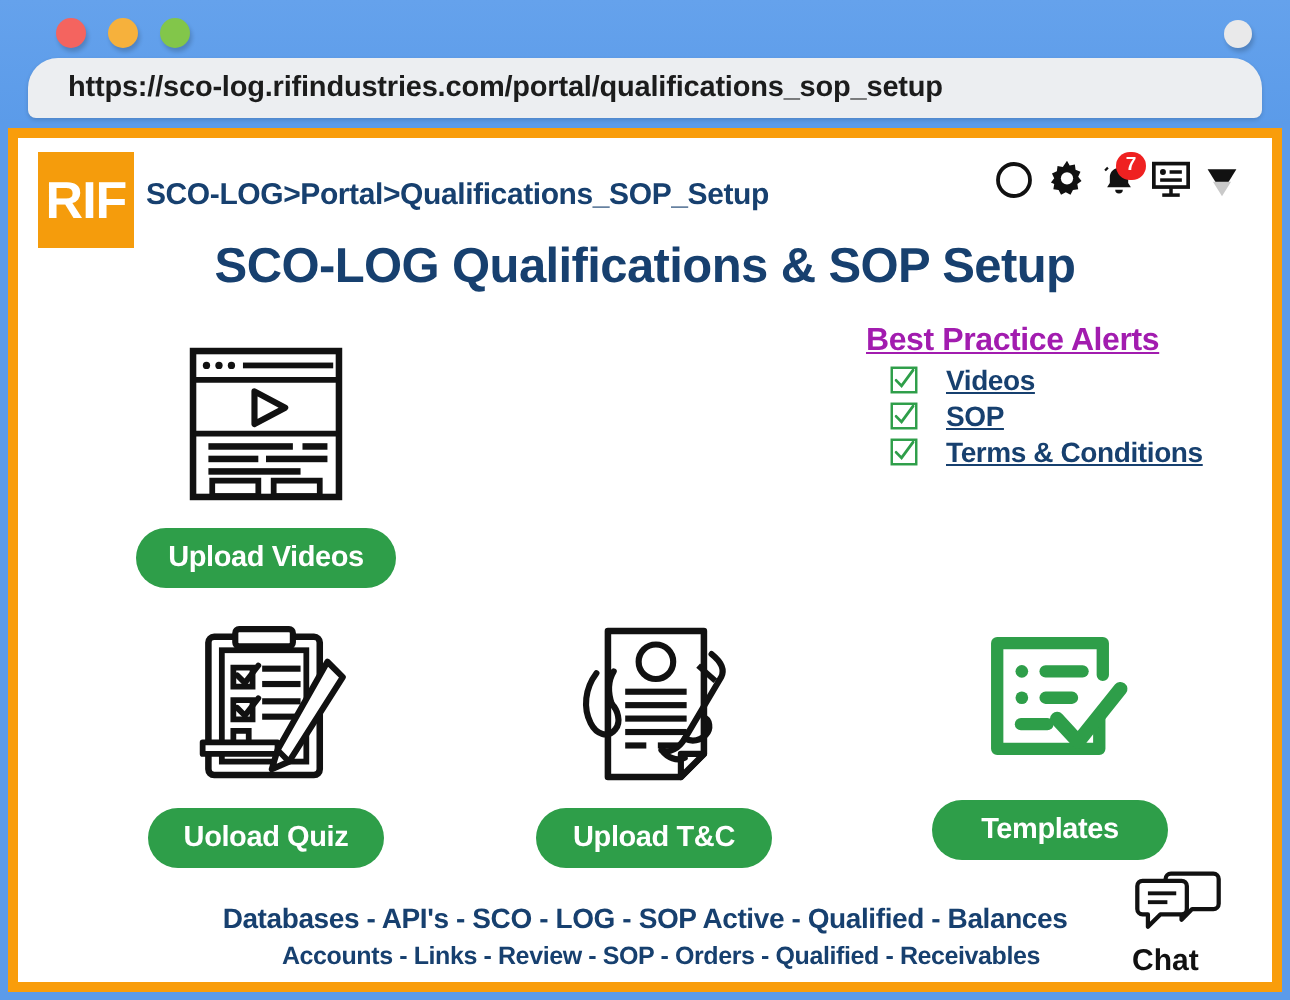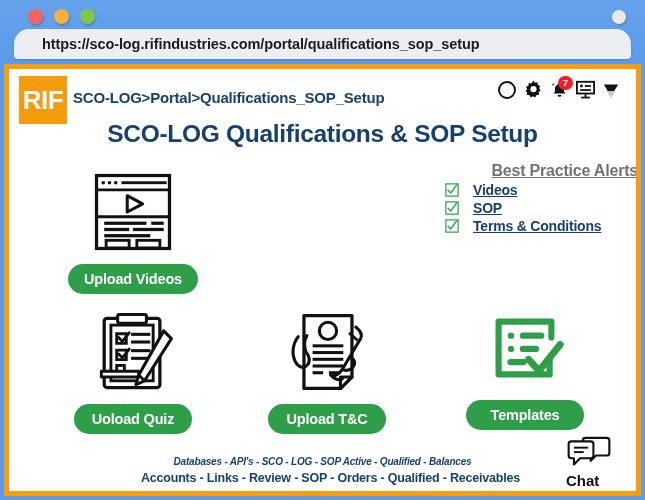--- a/index.html
+++ b/index.html
@@ -24,21 +24,21 @@
     position:absolute;right:19px;top:10px;width:14px;height:14px;border-radius:50%;
     background:#e9e9ea;box-shadow:1px 2px 2px rgba(0,0,0,.18);
   }
   .urlbar{
     position:absolute;left:14px;top:29px;width:617px;height:30px;
     background:#eceef1;border-radius:15px 15px 4px 4px;
     display:flex;align-items:center;
     box-shadow:0 1px 2px rgba(0,0,0,.15);
   }
   .urltext{
-    padding-left:28px;font-size:14.5px;font-weight:bold;color:#1c1c1c;
+    padding-left:20px;font-size:14.5px;font-weight:bold;color:#1c1c1c;
     letter-spacing:-0.1px;white-space:nowrap;
   }
 
   
   .appframe{
     position:absolute;left:4px;top:64px;width:637px;height:432px;
     box-sizing:border-box;
     border:5px solid #f99d0b;
     background:#ffffff;
   }
@@ -97,33 +97,33 @@
   
   .c-videos   {left:48px;  top:0px;  width:152px;}
   .c-sop      {left:242px; top:0px;  width:152px;}
   .c-quiz     {left:48px;  top:140px;width:152px;}
   .c-tc       {left:242px; top:140px;width:152px;}
   .c-templates{left:440px; top:136px;width:152px;}
 
   
   .alerts{position:absolute;left:424px;top:2px;width:205px;}
   .alerts-title{
-    font-size:16px;font-weight:bold;color:#737373;text-decoration:underline;
-    text-align:right;letter-spacing:-0.2px;
+    font-size:16px;font-weight:bold;color:#a21caf;text-decoration:underline;
+    text-align:left;letter-spacing:-0.2px;
   }
   .alert-row{display:flex;align-items:center;margin-top:2px;padding-left:12px;}
   .chk{width:14px;height:14px;flex:none;margin-right:14px;}
   .alert-link{
     font-size:14px;font-weight:bold;color:#17406f;text-decoration:underline;
     letter-spacing:-0.2px;cursor:pointer;
   }
 
   
   .footer{position:absolute;left:0;right:0;bottom:6px;text-align:center;}
-  .f1{font-size:10px;font-weight:bold;color:#17406f;letter-spacing:-0.2px;font-style:italic;}
+  .f1{font-size:14px;font-weight:bold;color:#17406f;letter-spacing:-0.2px;}
   .f2{font-size:12.5px;font-weight:bold;color:#17406f;letter-spacing:-0.2px;margin-top:4px;padding-left:16px;}
 
   
   .chat{
     position:absolute;right:8px;bottom:2px;width:62px;cursor:pointer;
   }
   .chat-label{font-size:15px;font-weight:bold;color:#111;margin-top:-2px;}
 </style>
 </head>
 <body>

